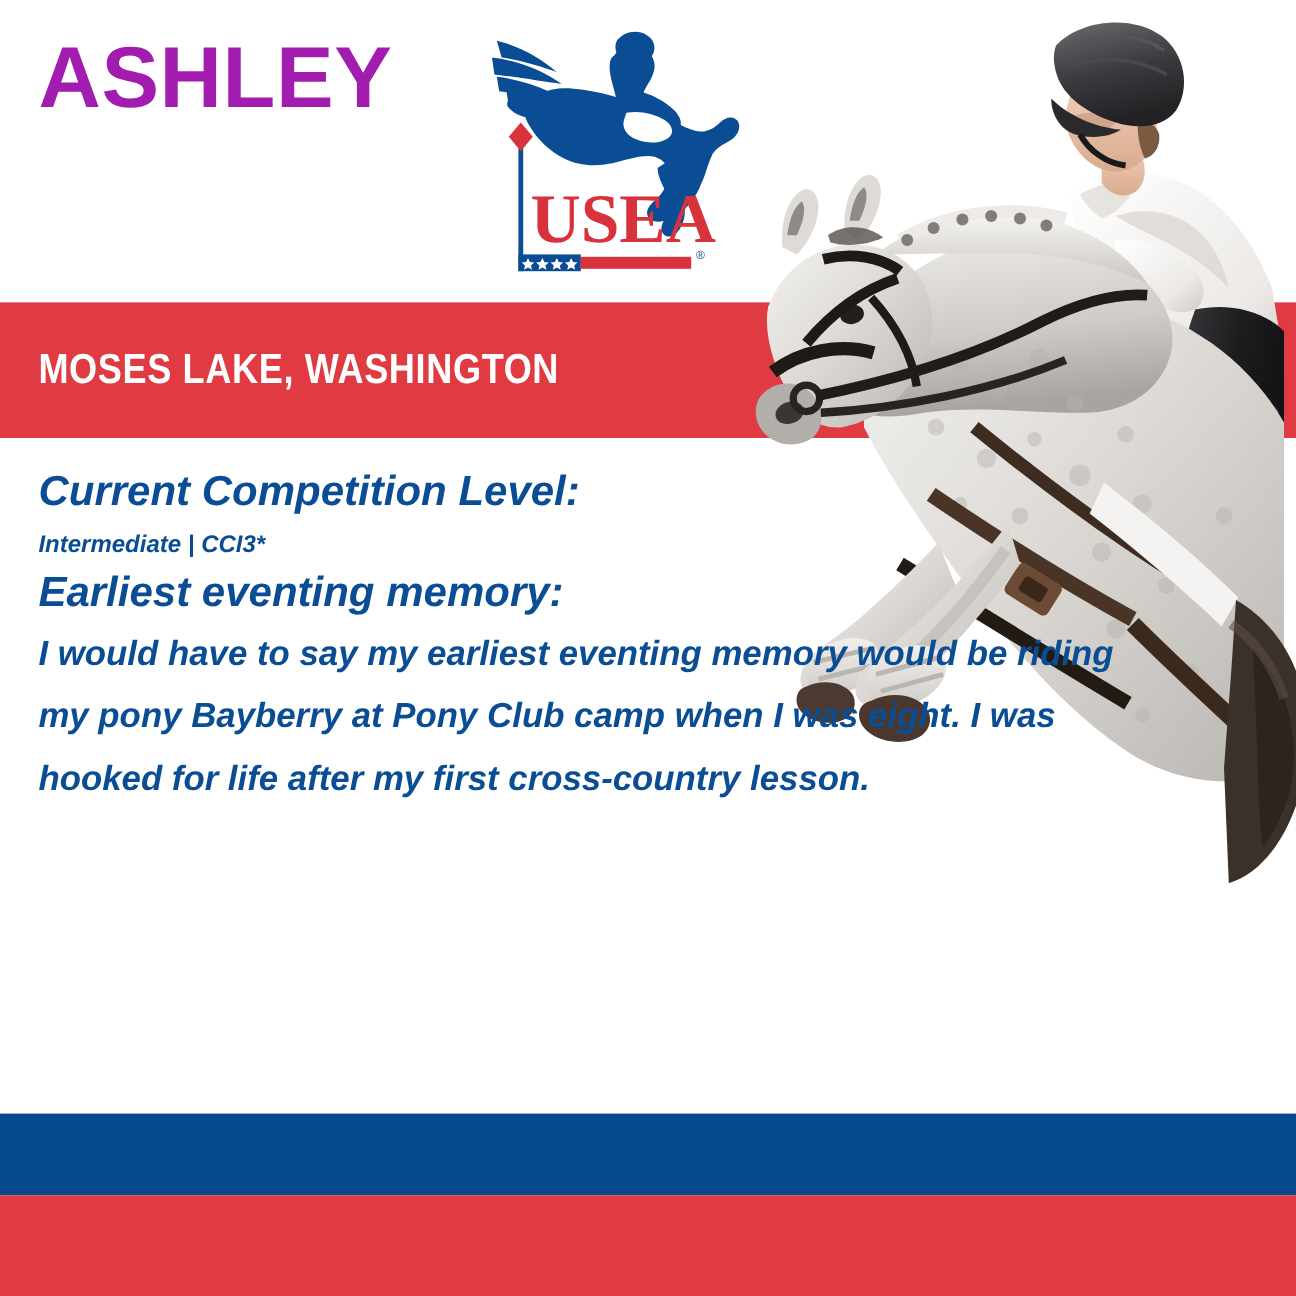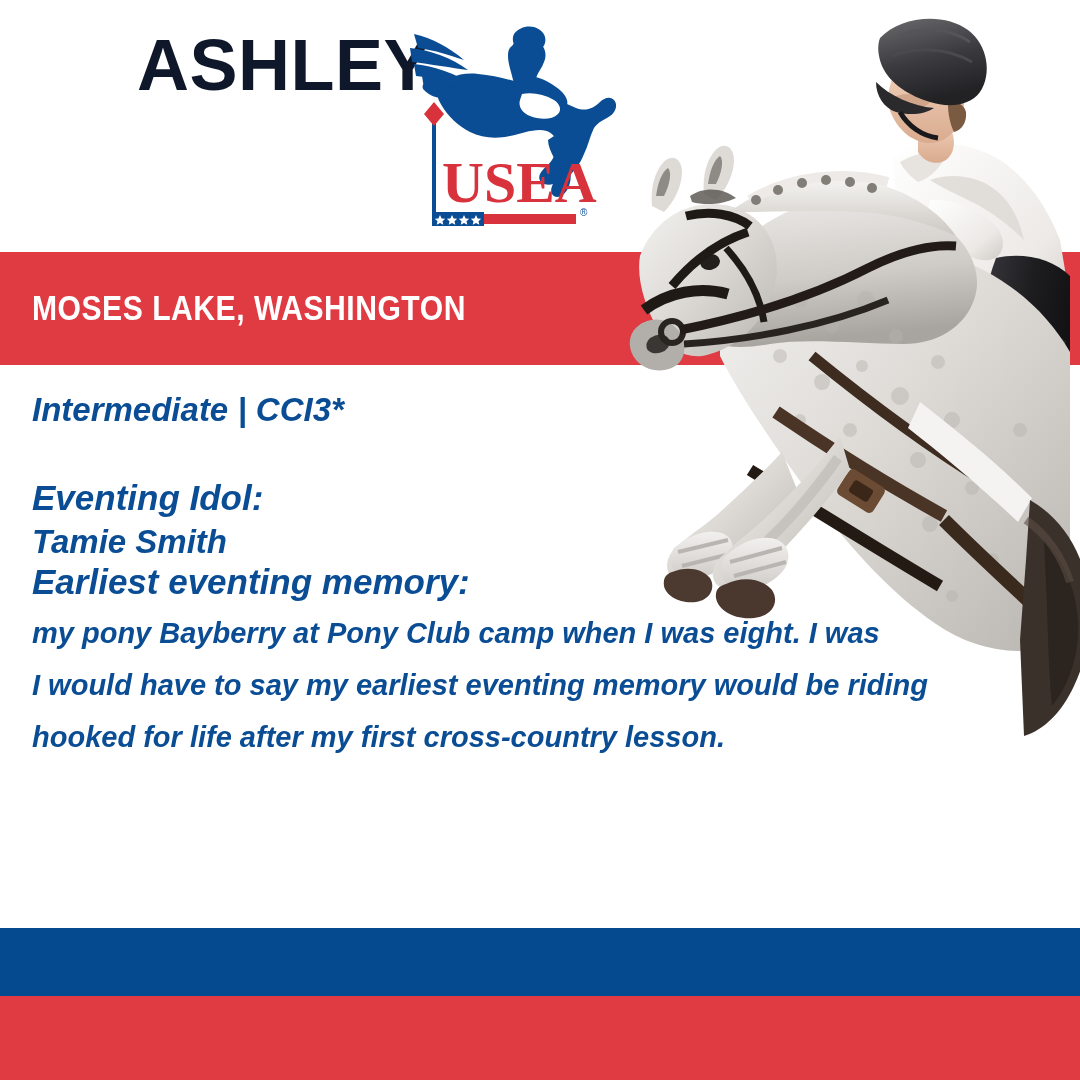--- a/index.html
+++ b/index.html
@@ -7,22 +7,22 @@
     width:1080px;height:1080px;overflow:hidden;
     background:#ffffff;
     font-family:"Liberation Sans","DejaVu Sans",sans-serif;
     position:relative;
   }
   .card{position:relative;width:1080px;height:1080px;background:#fff;overflow:hidden;}
 
   
   .name-block{position:absolute;left:32px;top:22px;width:400px;z-index:6;}
   .name-line{
-    font-size:72px;line-height:86px;font-weight:700;color:#0f172a;
-    letter-spacing:0.5px;white-space:nowrap;text-align:right;
+    font-size:72px;line-height:86px;font-weight:700;color:#a21caf;
+    letter-spacing:0.5px;white-space:nowrap;
   }
 
   
   .logo{position:absolute;left:404px;top:16px;width:220px;height:216px;z-index:6;text-align:center;}
   .logo svg{display:block;width:220px;height:216px;}
 
   
   .location-band{
     position:absolute;left:0;top:252px;width:1080px;height:113px;
     background:#e03a42;z-index:2;
@@ -33,21 +33,21 @@
     transform:scaleX(0.86);transform-origin:left center;white-space:nowrap;
   }
 
   
   .body-copy{position:absolute;left:32px;top:388px;width:1010px;z-index:5;color:#0a4d94;}
   .q-head{
     font-size:35px;font-weight:700;font-style:italic;line-height:44px;
     color:#0a4d94;margin:0;
   }
   .q-val{
-    font-size:33px;font-weight:700;font-style:italic;line-height:36px;
+    font-size:20px;font-weight:700;font-style:italic;line-height:36px;
     color:#0a4d94;margin:4px 0 0 0;
   }
   .grp-2{margin-top:48px;}
   .grp-3{}
   .memory-body{
     font-size:29px;font-weight:700;font-style:italic;line-height:46px;
     color:#0a4d94;margin:6px 0 0 0;max-width:960px;
   }
 
   
@@ -133,32 +133,29 @@
       <text x="176" y="200" font-family="'Liberation Sans',sans-serif" font-size="10" fill="#0a4d94">®</text>
     </svg>
   </div>
 
   <div class="location-band"></div>
   <div class="location-text">MOSES LAKE, WASHINGTON</div>
 
   <div class="body-copy">
 
     <div>
+      <p class="q-head">Current Competition Level:</p>
       <p class="q-val">Intermediate | CCI3*</p>
     </div>
 
-    <div class="grp-2">
-      <p class="q-head">Eventing Idol:</p>
-      <p class="q-val">Tamie Smith</p>
-    </div>
 
     <div class="grp-3">
       <p class="q-head">Earliest eventing memory:</p>
+      <p class="memory-body">I would have to say my earliest eventing memory would be riding</p>
       <p class="memory-body">my pony Bayberry at Pony Club camp when I was eight. I was</p>
-      <p class="memory-body">I would have to say my earliest eventing memory would be riding</p>
       <p class="memory-body">hooked for life after my first cross-country lesson.</p>
     </div>
 
   </div>
 
   <div class="photo">
     <svg viewBox="0 0 490 780" xmlns="http://www.w3.org/2000/svg" aria-hidden="true">
       <defs>
         <linearGradient id="greyCoat" x1="0" y1="0" x2="1" y2="1">
           <stop offset="0%" stop-color="#f3f2f0"></stop>

